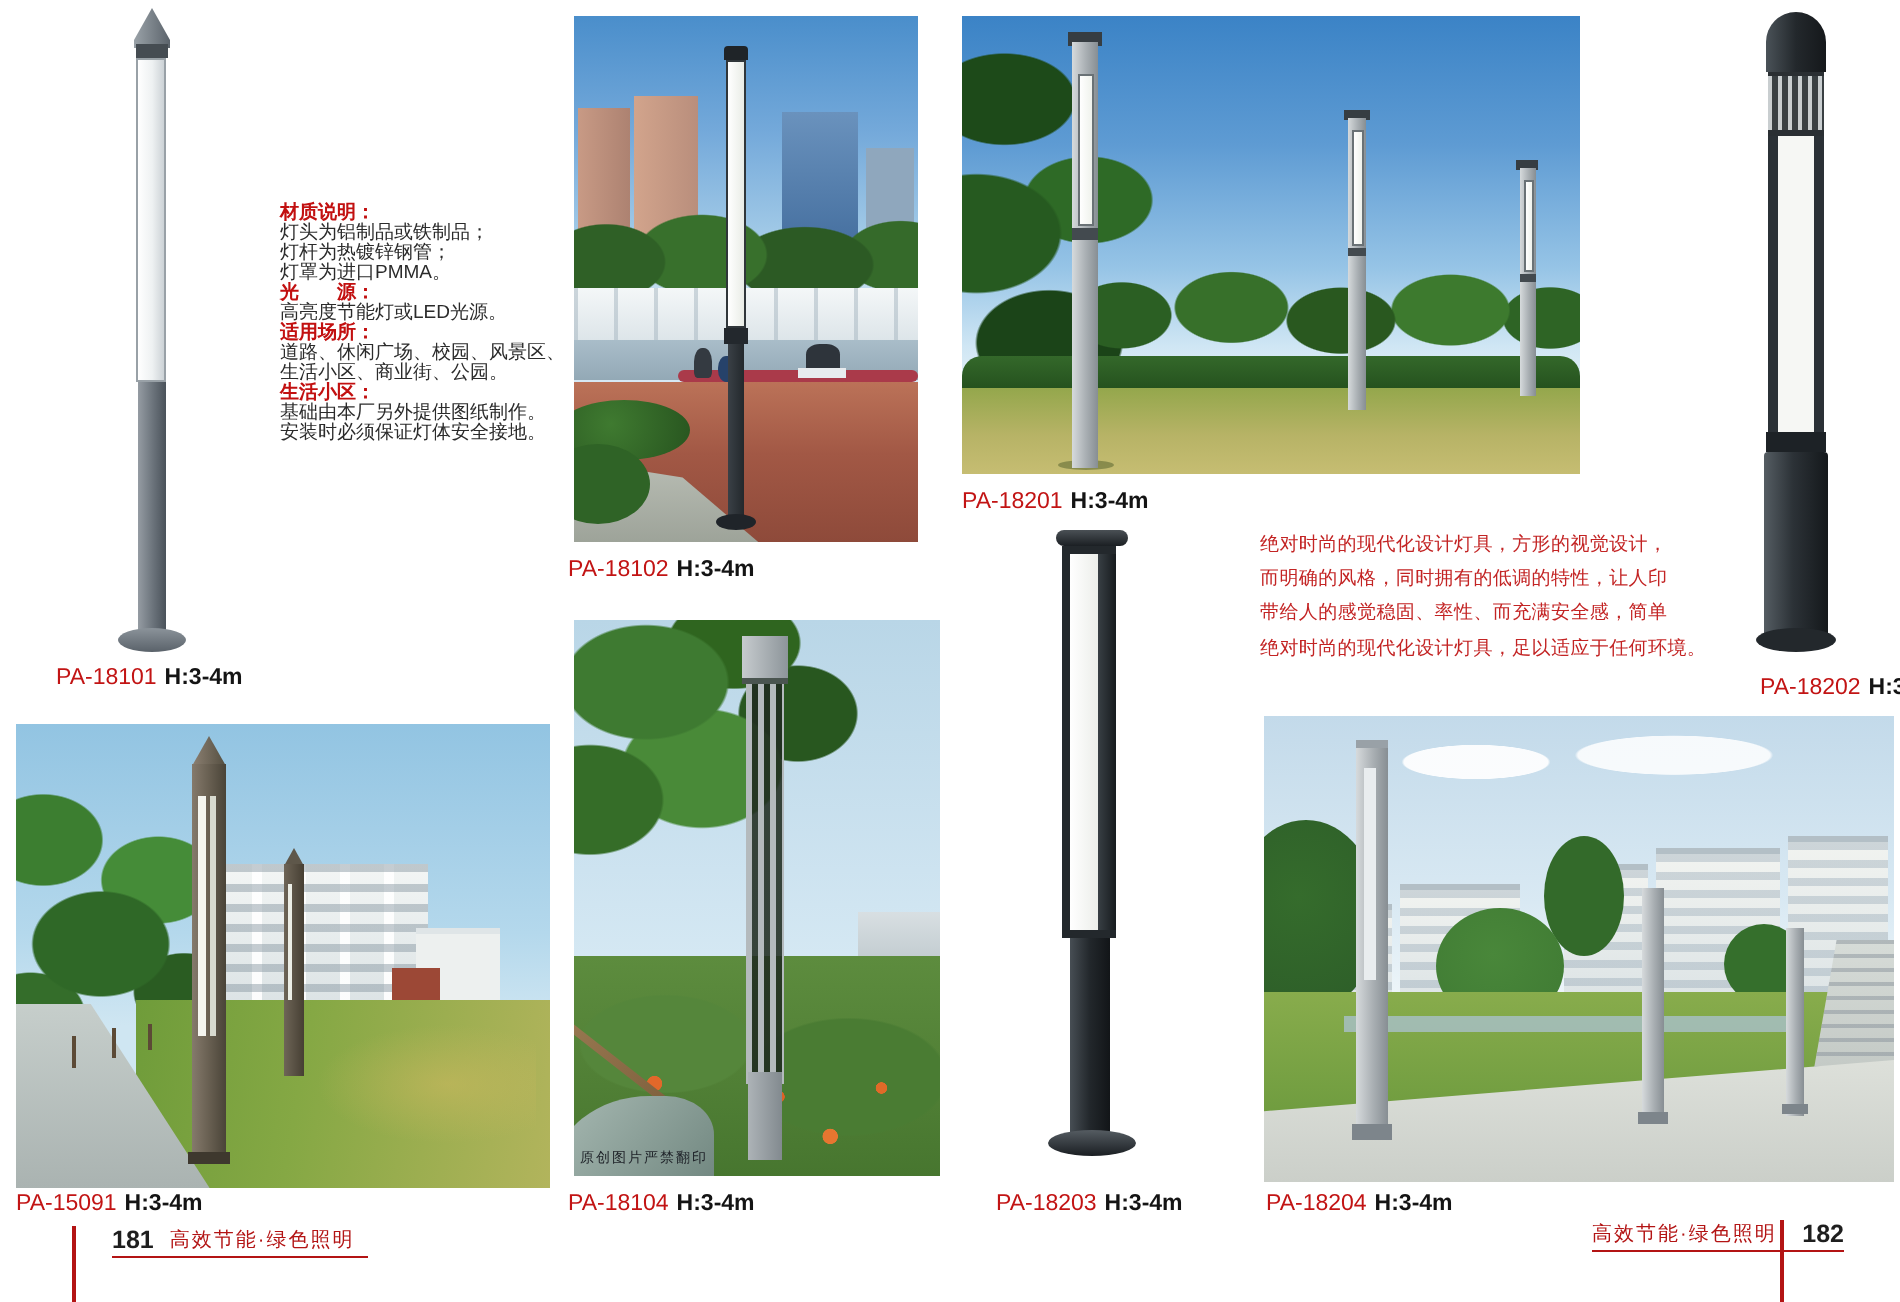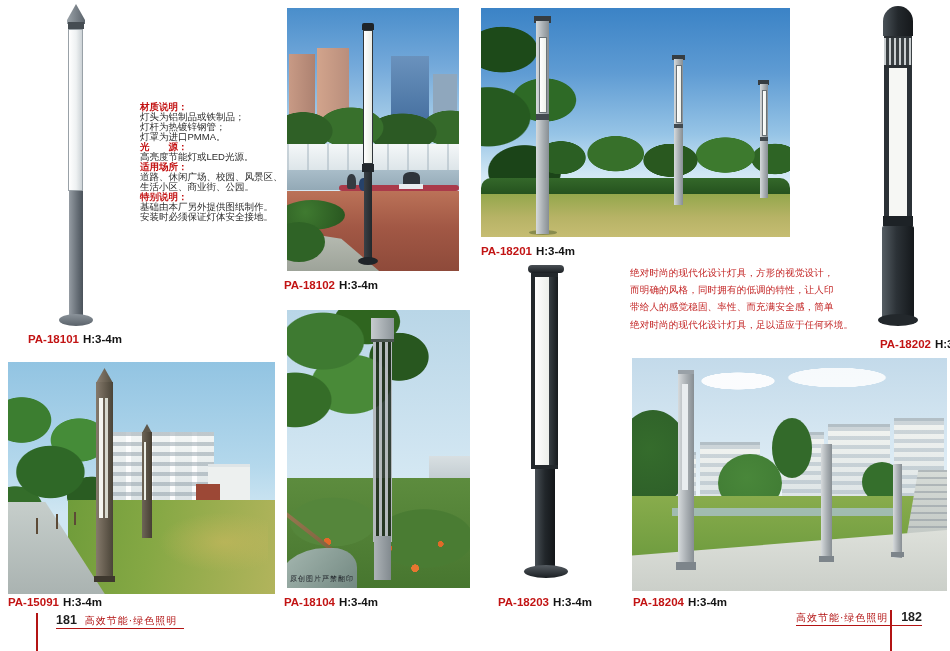--- a/index.html
+++ b/index.html
@@ -1,21 +1,21 @@
 <!DOCTYPE html>
 <html><head>
 <meta charset="utf-8">
 <style>
   html,body{margin:0;padding:0;background:#fff;}
   .page{position:relative;width:950px;height:651px;background:#ffffff;overflow:hidden;
         font-family:"Liberation Sans","DejaVu Sans",sans-serif;}
   .photo{position:absolute;overflow:hidden;}
   .layer{position:absolute;}
   .lbl{position:absolute;white-space:nowrap;font-size:11.5px;}
-  .lbl .code{color:#c21414;font-weight:bold;margin-top:11px;}
+  .lbl .code{color:#c21414;font-weight:normal;margin-top:11px;}
   .lbl .ht{color:#141414;font-weight:bold;margin-left:4px;margin-top:31px;}
   .spec{position:absolute;left:140px;top:102px;width:150px;}
   .spec .s{font-size:9.5px;line-height:10px;color:#2b2b2b;white-space:nowrap;}
   .spec .s.h{color:#c21010;font-weight:bold;}
   .desc{position:absolute;left:630px;top:264px;width:200px;}
   .desc .d{font-size:9.5px;line-height:17.2px;color:#c32424;white-space:nowrap;letter-spacing:0.2px;}
   .wm{position:absolute;left:3px;bottom:4px;font-size:7px;color:#20242a;letter-spacing:1px;}
   .gpole{background:linear-gradient(90deg,#d6dadc,#a8aeb2 55%,#878e93);}
   .panel{background:linear-gradient(90deg,#ffffff,#eff2ec);border:1px solid #6a7276;box-sizing:border-box;}
   .footer{position:absolute;display:flex;align-items:flex-end;border-bottom:1.6px solid #b31414;padding-bottom:2px;}
@@ -42,21 +42,21 @@
   <div class="spec">
     <div class="s h">材质说明：</div>
     <div class="s">灯头为铝制品或铁制品；</div>
     <div class="s">灯杆为热镀锌钢管；</div>
     <div class="s">灯罩为进口PMMA。</div>
     <div class="s h">光　　源：</div>
     <div class="s">高亮度节能灯或LED光源。</div>
     <div class="s h">适用场所：</div>
     <div class="s">道路、休闲广场、校园、风景区、</div>
     <div class="s">生活小区、商业街、公园。</div>
-    <div class="s h">特别说明：</div>
+    <div class="s h">生活小区：</div>
     <div class="s">基础由本厂另外提供图纸制作。</div>
     <div class="s">安装时必须保证灯体安全接地。</div>
   </div>
 
   <div class="photo" style="left:287px;top:8px;width:172px;height:263px;">
     <div class="layer" style="left:0;top:0;width:172px;height:263px;background:linear-gradient(180deg,#4a8ecb 0%,#74a9da 22%,#a9cfe9 45%,#d6e8f4 58%,#d6e8f4 100%);"></div>
     <div class="layer" style="left:2px;top:46px;width:26px;height:66px;background:linear-gradient(90deg,#c89a85,#ad8271);"></div>
     <div class="layer" style="left:30px;top:40px;width:32px;height:74px;background:linear-gradient(90deg,#d2a48c,#b98e7c);"></div>
     <div class="layer" style="left:104px;top:48px;width:38px;height:68px;background:linear-gradient(180deg,#6a92bd,#456f9f);"></div>
     <div class="layer" style="left:146px;top:66px;width:24px;height:48px;background:#8fa7bd;"></div>

